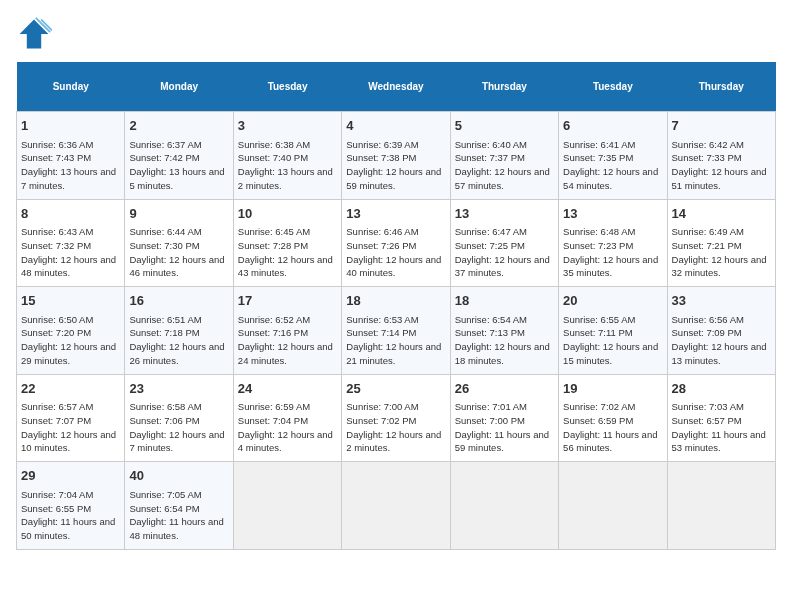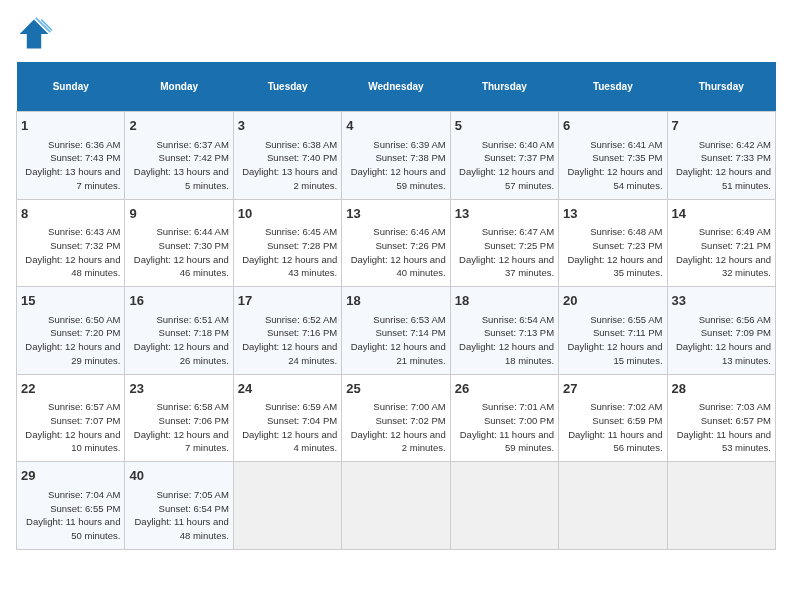--- a/index.html
+++ b/index.html
@@ -76,21 +76,20 @@
     .day-num {
       font-size: 13px;
       font-weight: bold;
       display: block;
       margin-bottom: 2px;
     }
     .day-info {
       font-size: 9.5px;
       color: #333;
       line-height: 1.45;
-      text-align: right;
     }
     .empty-cell {
       background-color: #f0f0f0 !important;
     }
   </style>
 </head>
 <body>
 
 <div class="header">
   <div class="logo">
@@ -231,21 +230,21 @@
         </td>
         <td>
           <span class="day-num">25</span>
           <div class="day-info">Sunrise: 7:00 AM<br>Sunset: 7:02 PM<br>Daylight: 12 hours and 2 minutes.</div>
         </td>
         <td>
           <span class="day-num">26</span>
           <div class="day-info">Sunrise: 7:01 AM<br>Sunset: 7:00 PM<br>Daylight: 11 hours and 59 minutes.</div>
         </td>
         <td>
-          <span class="day-num">27</span>
+          <span class="day-num">19</span>
           <div class="day-info">Sunrise: 7:02 AM<br>Sunset: 6:59 PM<br>Daylight: 11 hours and 56 minutes.</div>
         </td>
         <td>
           <span class="day-num">28</span>
           <div class="day-info">Sunrise: 7:03 AM<br>Sunset: 6:57 PM<br>Daylight: 11 hours and 53 minutes.</div>
         </td>
       </tr>
       <tr>
         <td>
           <span class="day-num">29</span>

